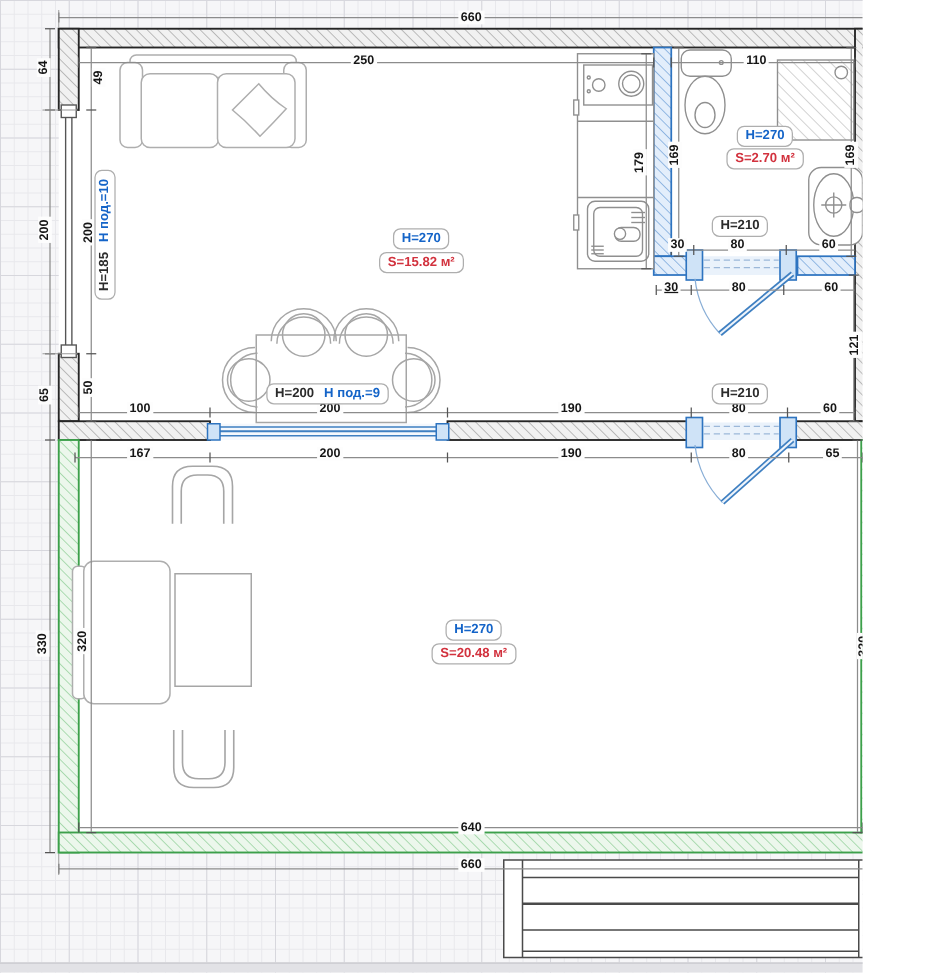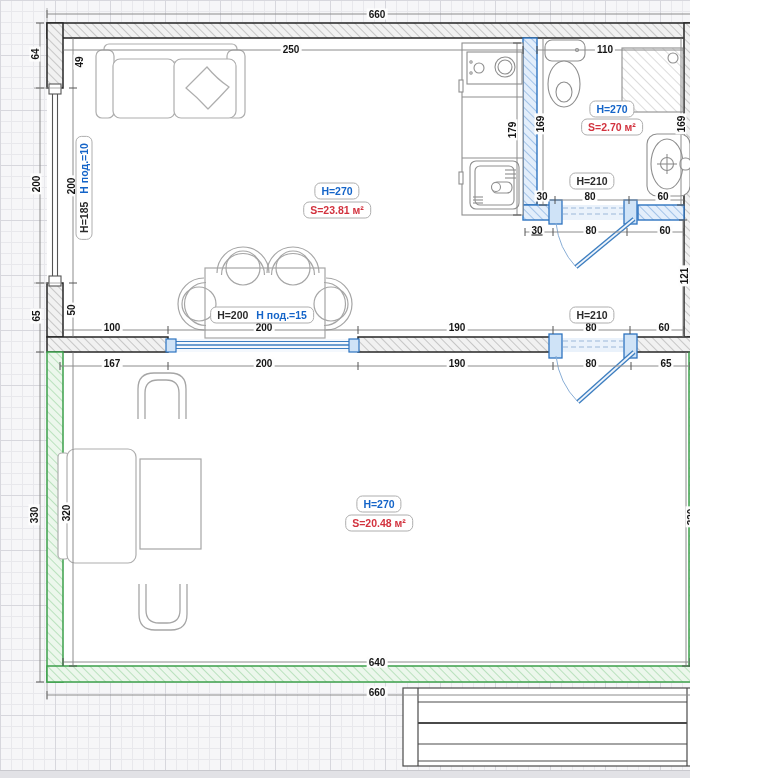--- a/index.html
+++ b/index.html
@@ -342,36 +342,36 @@
         <span class="dim" style="left: 264px; top: 363px;">200</span>
         <span class="dim" style="left: 457px; top: 363px;">190</span>
         <span class="dim" style="left: 591px; top: 363px;">80</span>
         <span class="dim" style="left: 666px; top: 363px;">65</span>
       </div>
 
   <div class="plan-label" style="left:337px;top:191px">
     <span class="blue">H=270</span>
   </div>
   <div class="plan-label" style="left:337px;top:210px">
-    <span class="red">S=23.81 м²</span>
+    <span class="red">S=15.82 м²</span>
   </div>
 
   <div class="plan-label" style="left:612px;top:109px">
     <span class="blue">H=270</span>
   </div>
   <div class="plan-label" style="left:612px;top:127px">
     <span class="red">S=2.70 м²</span>
   </div>
 
   <div class="plan-label" style="left:592px;top:181px">
     <span class="dark">H=210</span>
   </div>
 
   <div class="plan-label" style="left:262px;top:315px">
-    <span class="dark">H=200</span><span class="gap"></span><span class="blue">H под.=15</span>
+    <span class="dark">H=200</span><span class="gap"></span><span class="blue">H под.=9</span>
   </div>
 
   <div class="plan-label" style="left:592px;top:315px">
     <span class="dark">H=210</span>
   </div>
 
   <div class="plan-label" style="left:379px;top:504px">
     <span class="blue">H=270</span>
   </div>
   <div class="plan-label" style="left:379px;top:523px">

